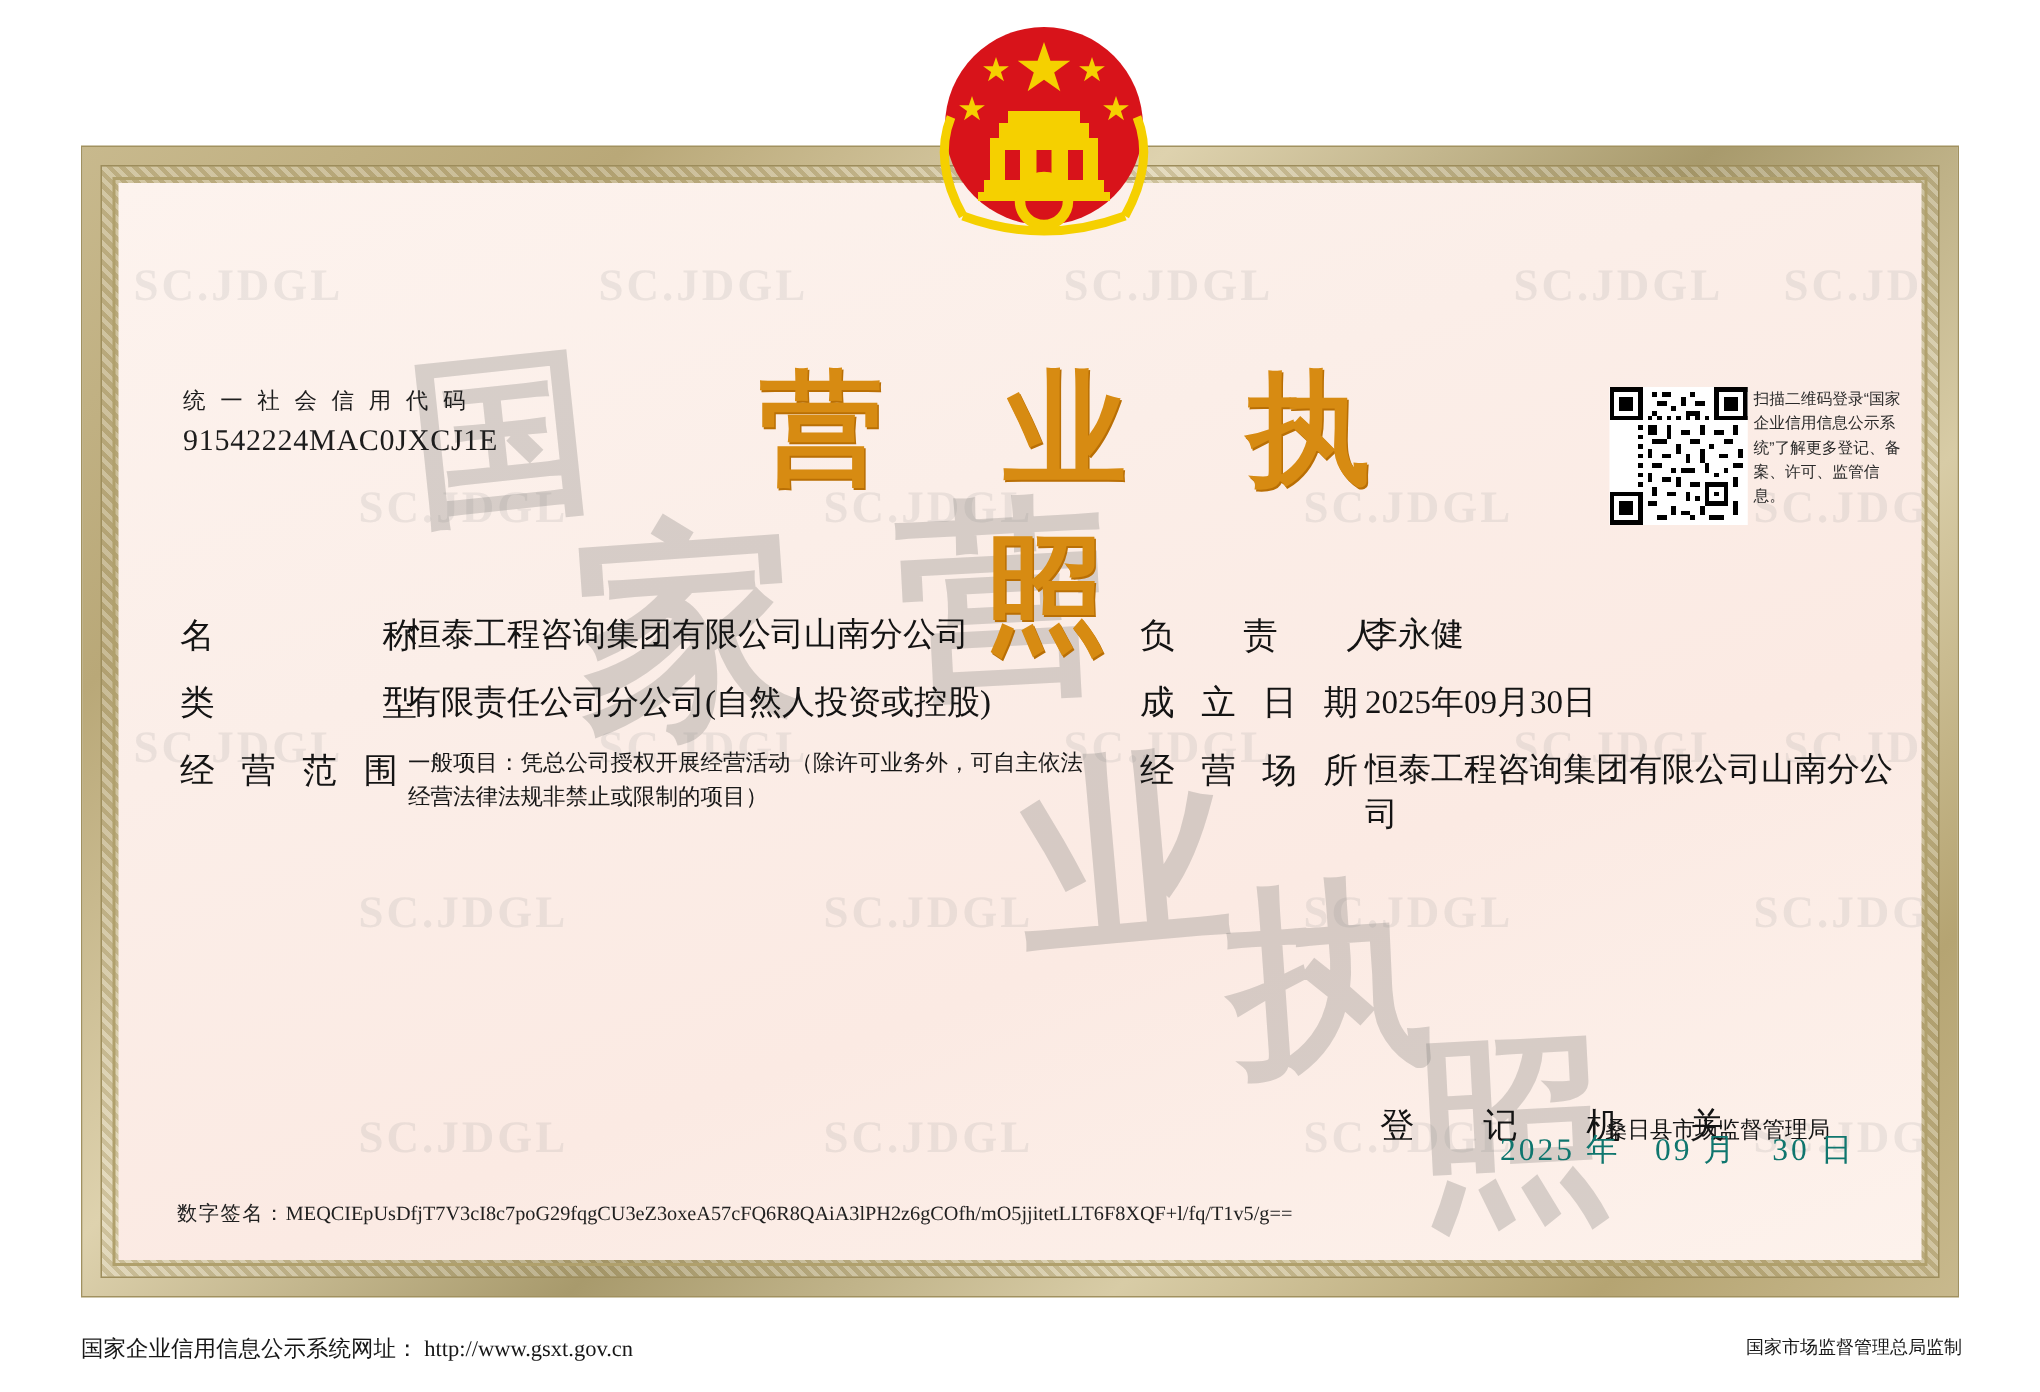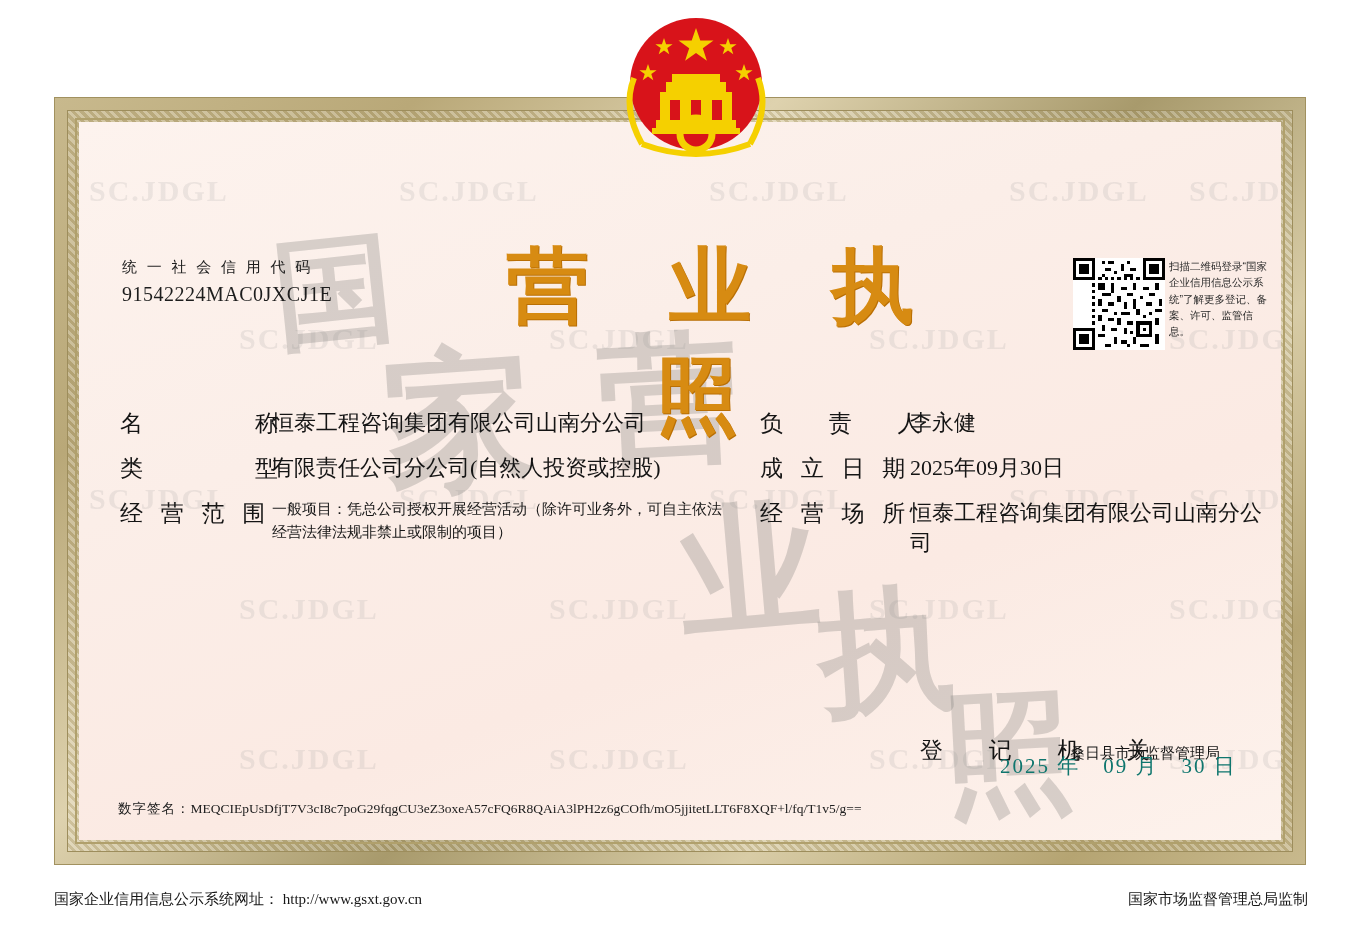--- a/index.html
+++ b/index.html
@@ -258,21 +258,21 @@
     top: 890px;
     font-size: 15px;
     color: #171717;
     font-family: "Liberation Serif", serif;
     z-index: 25;
   }
   .footer-right {
     position: absolute;
     right: 52px;
     top: 890px;
-    font-size: 15px;
+    font-size: 12px;
     color: #171717;
     font-family: "Liberation Serif", serif;
     z-index: 25;
   }
 </style>
 </head>
 <body>
 
 <div id="license">
 

